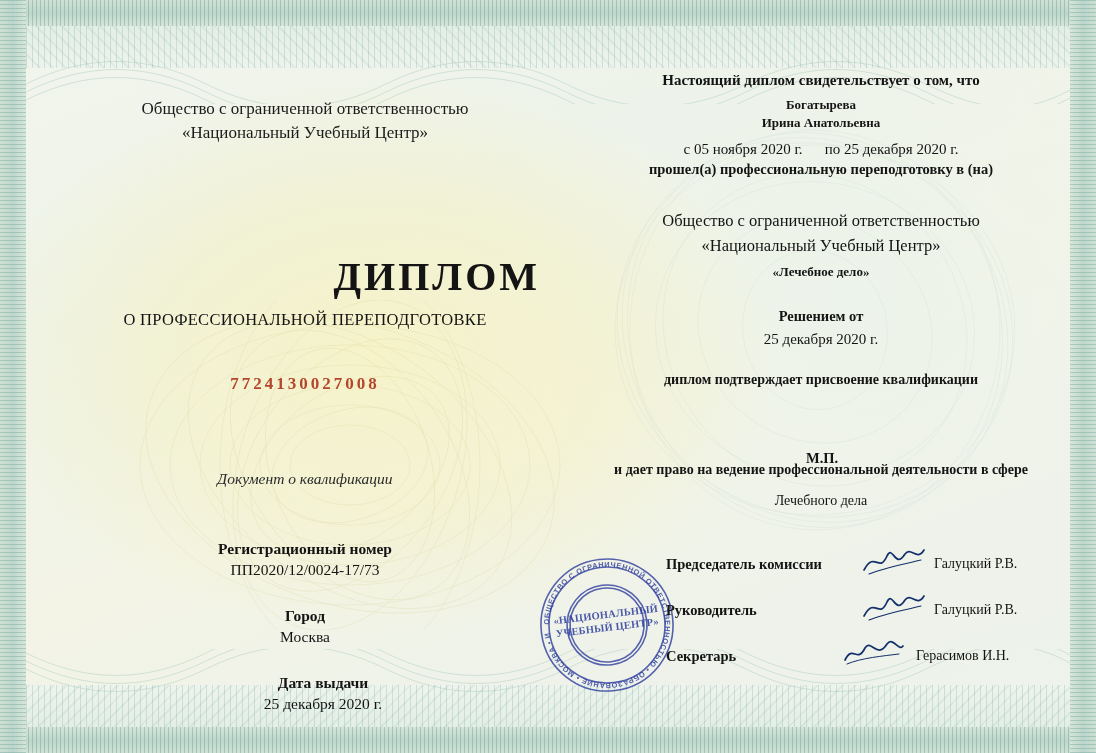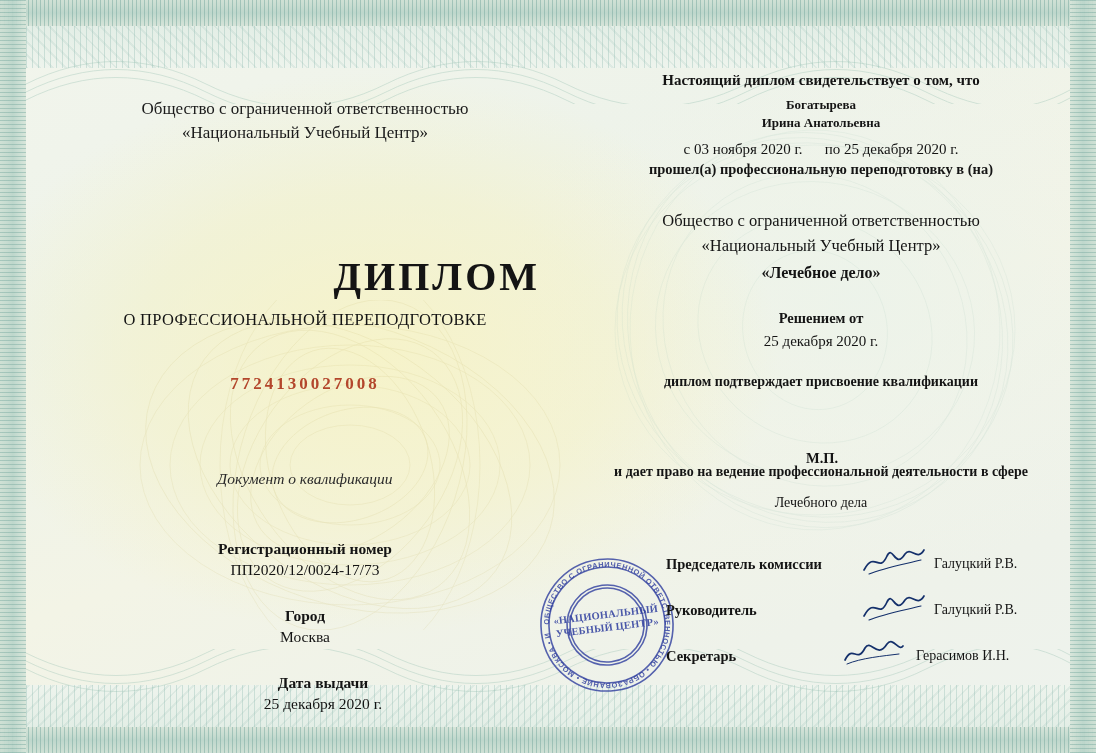--- a/index.html
+++ b/index.html
@@ -99,21 +99,21 @@
   .field-block.city{margin-top:28px;}
   .field-block.date{margin-top:28px;margin-left:36px;}
 
   .r-intro{font-size:15px;font-weight:bold;color:#141414;}
   .r-name{font-size:13px;font-weight:bold;color:#141414;margin-top:8px;line-height:1.25;}
   .r-period{font-size:15px;color:#141414;margin-top:9px;}
   .r-period .gap{display:inline-block;width:22px;}
   .r-passed{font-size:14.5px;font-weight:bold;color:#141414;margin-top:3px;}
   .r-org{font-size:16.5px;color:#141414;margin-top:31px;line-height:1.4;}
   .r-prog-label{font-size:15.5px;color:#141414;margin-top:6px;}
-  .r-prog-name{font-size:16px;font-weight:bold;color:#141414;margin-top:7px;}
+  .r-prog-name{font-size:13px;font-weight:bold;color:#141414;margin-top:7px;}
   .r-decision{font-size:14.5px;font-weight:bold;color:#141414;margin-top:28px;}
   .r-decision-date{font-size:15px;color:#141414;margin-top:6px;}
   .r-confirm{font-size:14px;font-weight:bold;color:#141414;margin-top:24px;}
   .r-right-line{font-size:14px;font-weight:bold;color:#141414;margin-top:74px;white-space:nowrap;}
   .r-sphere{font-size:14px;color:#141414;margin-top:15px;}
 
   
   .signatures{position:absolute;left:640px;top:520px;width:400px;}
   .sig-row{position:relative;height:46px;}
   .sig-role{position:absolute;left:0;top:10px;font-size:14.5px;font-weight:bold;color:#141414;}
@@ -221,21 +221,21 @@
         <div class="field-label">Дата выдачи</div>
         <div class="field-value">25 декабря 2020 г.</div>
       </div>
     </div>
 
     <div class="right-col">
       <div class="r-intro">Настоящий диплом свидетельствует о том, что</div>
       <div class="r-name">Богатырева</div>
       <div class="r-name" style="margin-top:2px;">Ирина Анатольевна</div>
       <div class="r-period">
-        <span>с 03 ноября 2020 г.</span><span class="gap"></span><span>по 25 декабря 2020 г.</span>
+        <span>с 05 ноября 2020 г.</span><span class="gap"></span><span>по 25 декабря 2020 г.</span>
       </div>
       <div class="r-passed">прошел(а) профессиональную переподготовку в (на)</div>
 
       <div class="r-org">Общество с ограниченной ответственностью</div>
       <div class="r-org" style="margin-top:2px;">«Национальный Учебный Центр»</div>
       <div class="r-prog-name">«Лечебное дело»</div>
 
       <div class="r-decision">Решением от</div>
       <div class="r-decision-date">25 декабря 2020 г.</div>
       <div class="r-confirm">диплом подтверждает присвоение квалификации</div>

